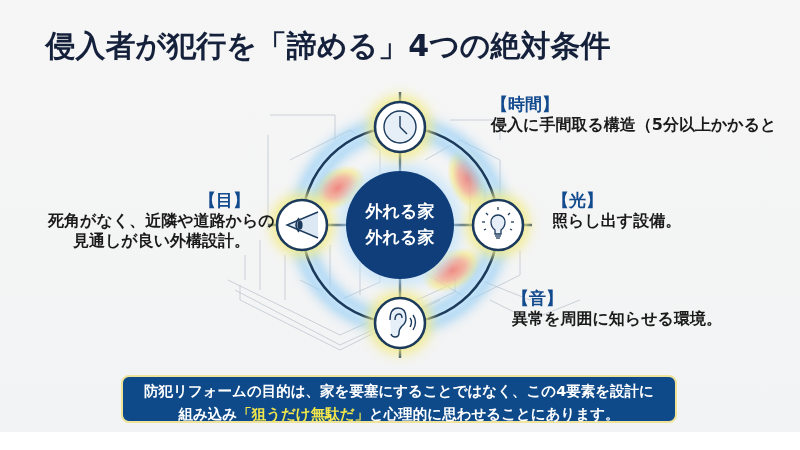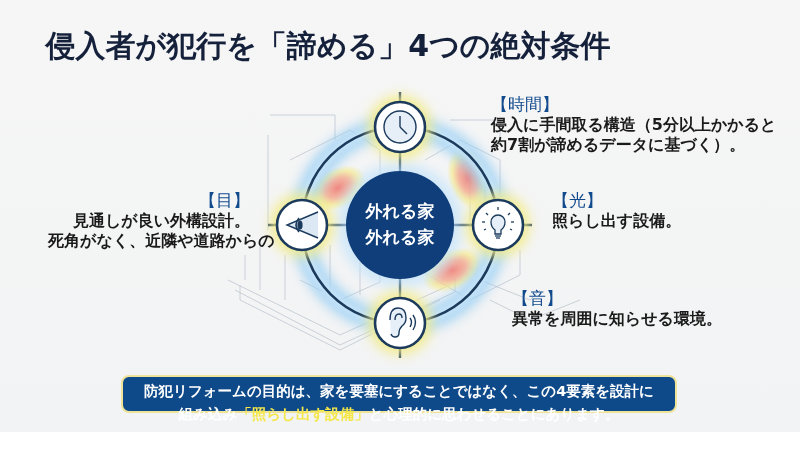--- a/index.html
+++ b/index.html
@@ -12,32 +12,32 @@
     position:absolute; left:0; top:0; width:800px; height:432px;
     background:linear-gradient(180deg,#f6f6f6 0%,#f2f3f4 100%);
   }
   .title {
     position:absolute; left:0; top:26px; width:656px; text-align:center;
     font-size:30px; font-weight:bold; color:#15213b; letter-spacing:0px;
   }
   svg.art { position:absolute; left:0; top:0; }
   .label-block { position:absolute; color:#111; }
   .label-head {
-    font-size:17px; font-weight:normal; color:#124a8e; line-height:22px;
+    font-size:17px; font-weight:bold; color:#124a8e; line-height:22px;
   }
   .label-body {
     font-size:16px; font-weight:bold; color:#1a1a1a; line-height:20px; white-space:nowrap;
   }
   .right-align { text-align:right; }
   .center-text {
     position:absolute; left:340px; top:198px; width:120px; text-align:center;
     color:#ffffff; font-size:17px; font-weight:bold; line-height:26px;
   }
   .banner {
-    position:absolute; left:121px; top:375px; width:556px; height:38px;
+    position:absolute; left:121px; top:375px; width:556px; height:48px;
     background:#0e4a8a; border:2px solid #efe39a; border-radius:8px;
     box-sizing:border-box; color:#ffffff; text-align:center;
     font-size:14.5px; font-weight:bold; line-height:23px; padding-top:3px;
   }
   .banner .hl { color:#f4e74a; }
 </style>
 </head>
 <body>
 
 <div class="canvas">
@@ -150,36 +150,35 @@
   </svg>
 
   <div class="center-text">
     <div>外れる家</div>
     <div>外れる家</div>
   </div>
 
   <div class="label-block" style="left:491px; top:93px;">
     <div class="label-head">【時間】</div>
     <div class="label-body">侵入に手間取る構造（5分以上かかると</div>
-    <div class="label-body">約7割が諦めるデータに基づく）。</div>
   </div>
 
   <div class="label-block right-align" style="left:48px; top:189px; width:202px;">
     <div class="label-head">【目】</div>
+    <div class="label-body">死角がなく、近隣や道路からの</div>
     <div class="label-body">見通しが良い外構設計。</div>
-    <div class="label-body">死角がなく、近隣や道路からの</div>
   </div>
 
   <div class="label-block" style="left:552px; top:189px;">
     <div class="label-head">【光】</div>
     <div class="label-body">照らし出す設備。</div>
   </div>
 
   <div class="label-block" style="left:512px; top:287px;">
     <div class="label-head">【音】</div>
     <div class="label-body">異常を周囲に知らせる環境。</div>
   </div>
 
   <div class="banner">
     <div>防犯リフォームの目的は、家を要塞にすることではなく、この4要素を設計に</div>
-    <div><span>組み込み</span><span class="hl">「照らし出す設備」</span><span>と心理的に思わせることにあります。</span></div>
+    <div><span>組み込み</span><span class="hl">「狙うだけ無駄だ」</span><span>と心理的に思わせることにあります。</span></div>
   </div>
 </div>
 
 </body></html>

